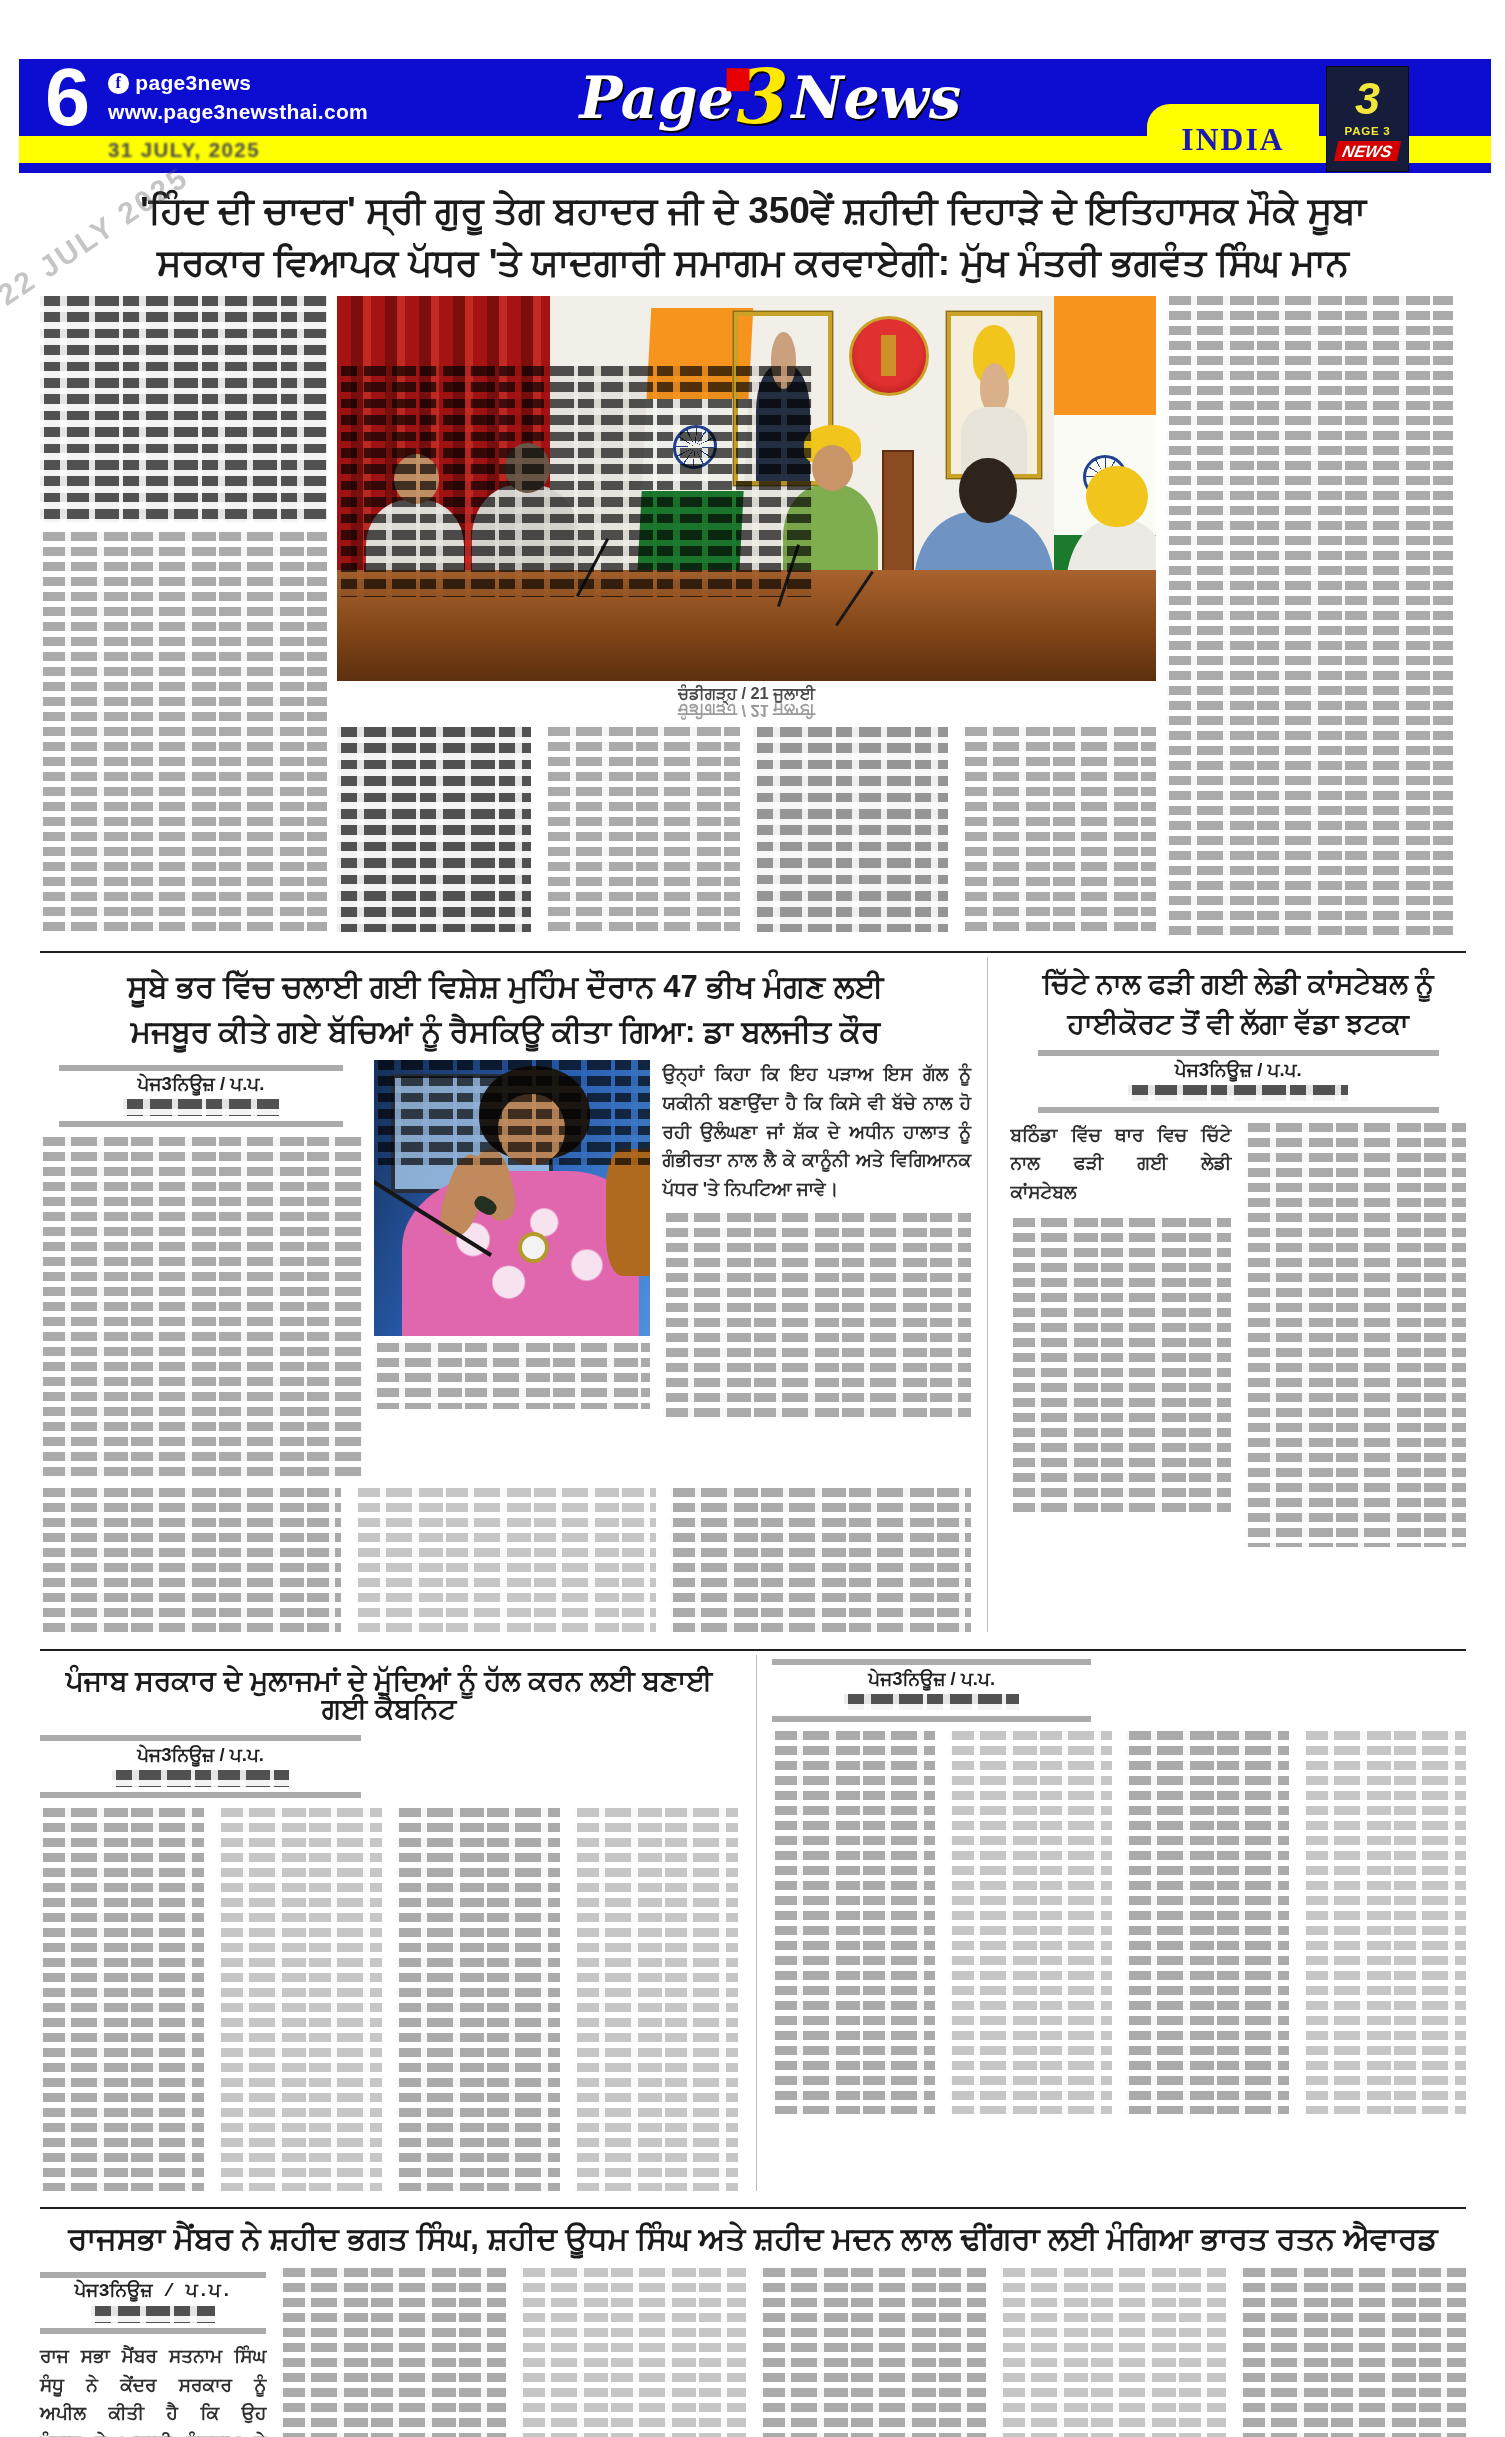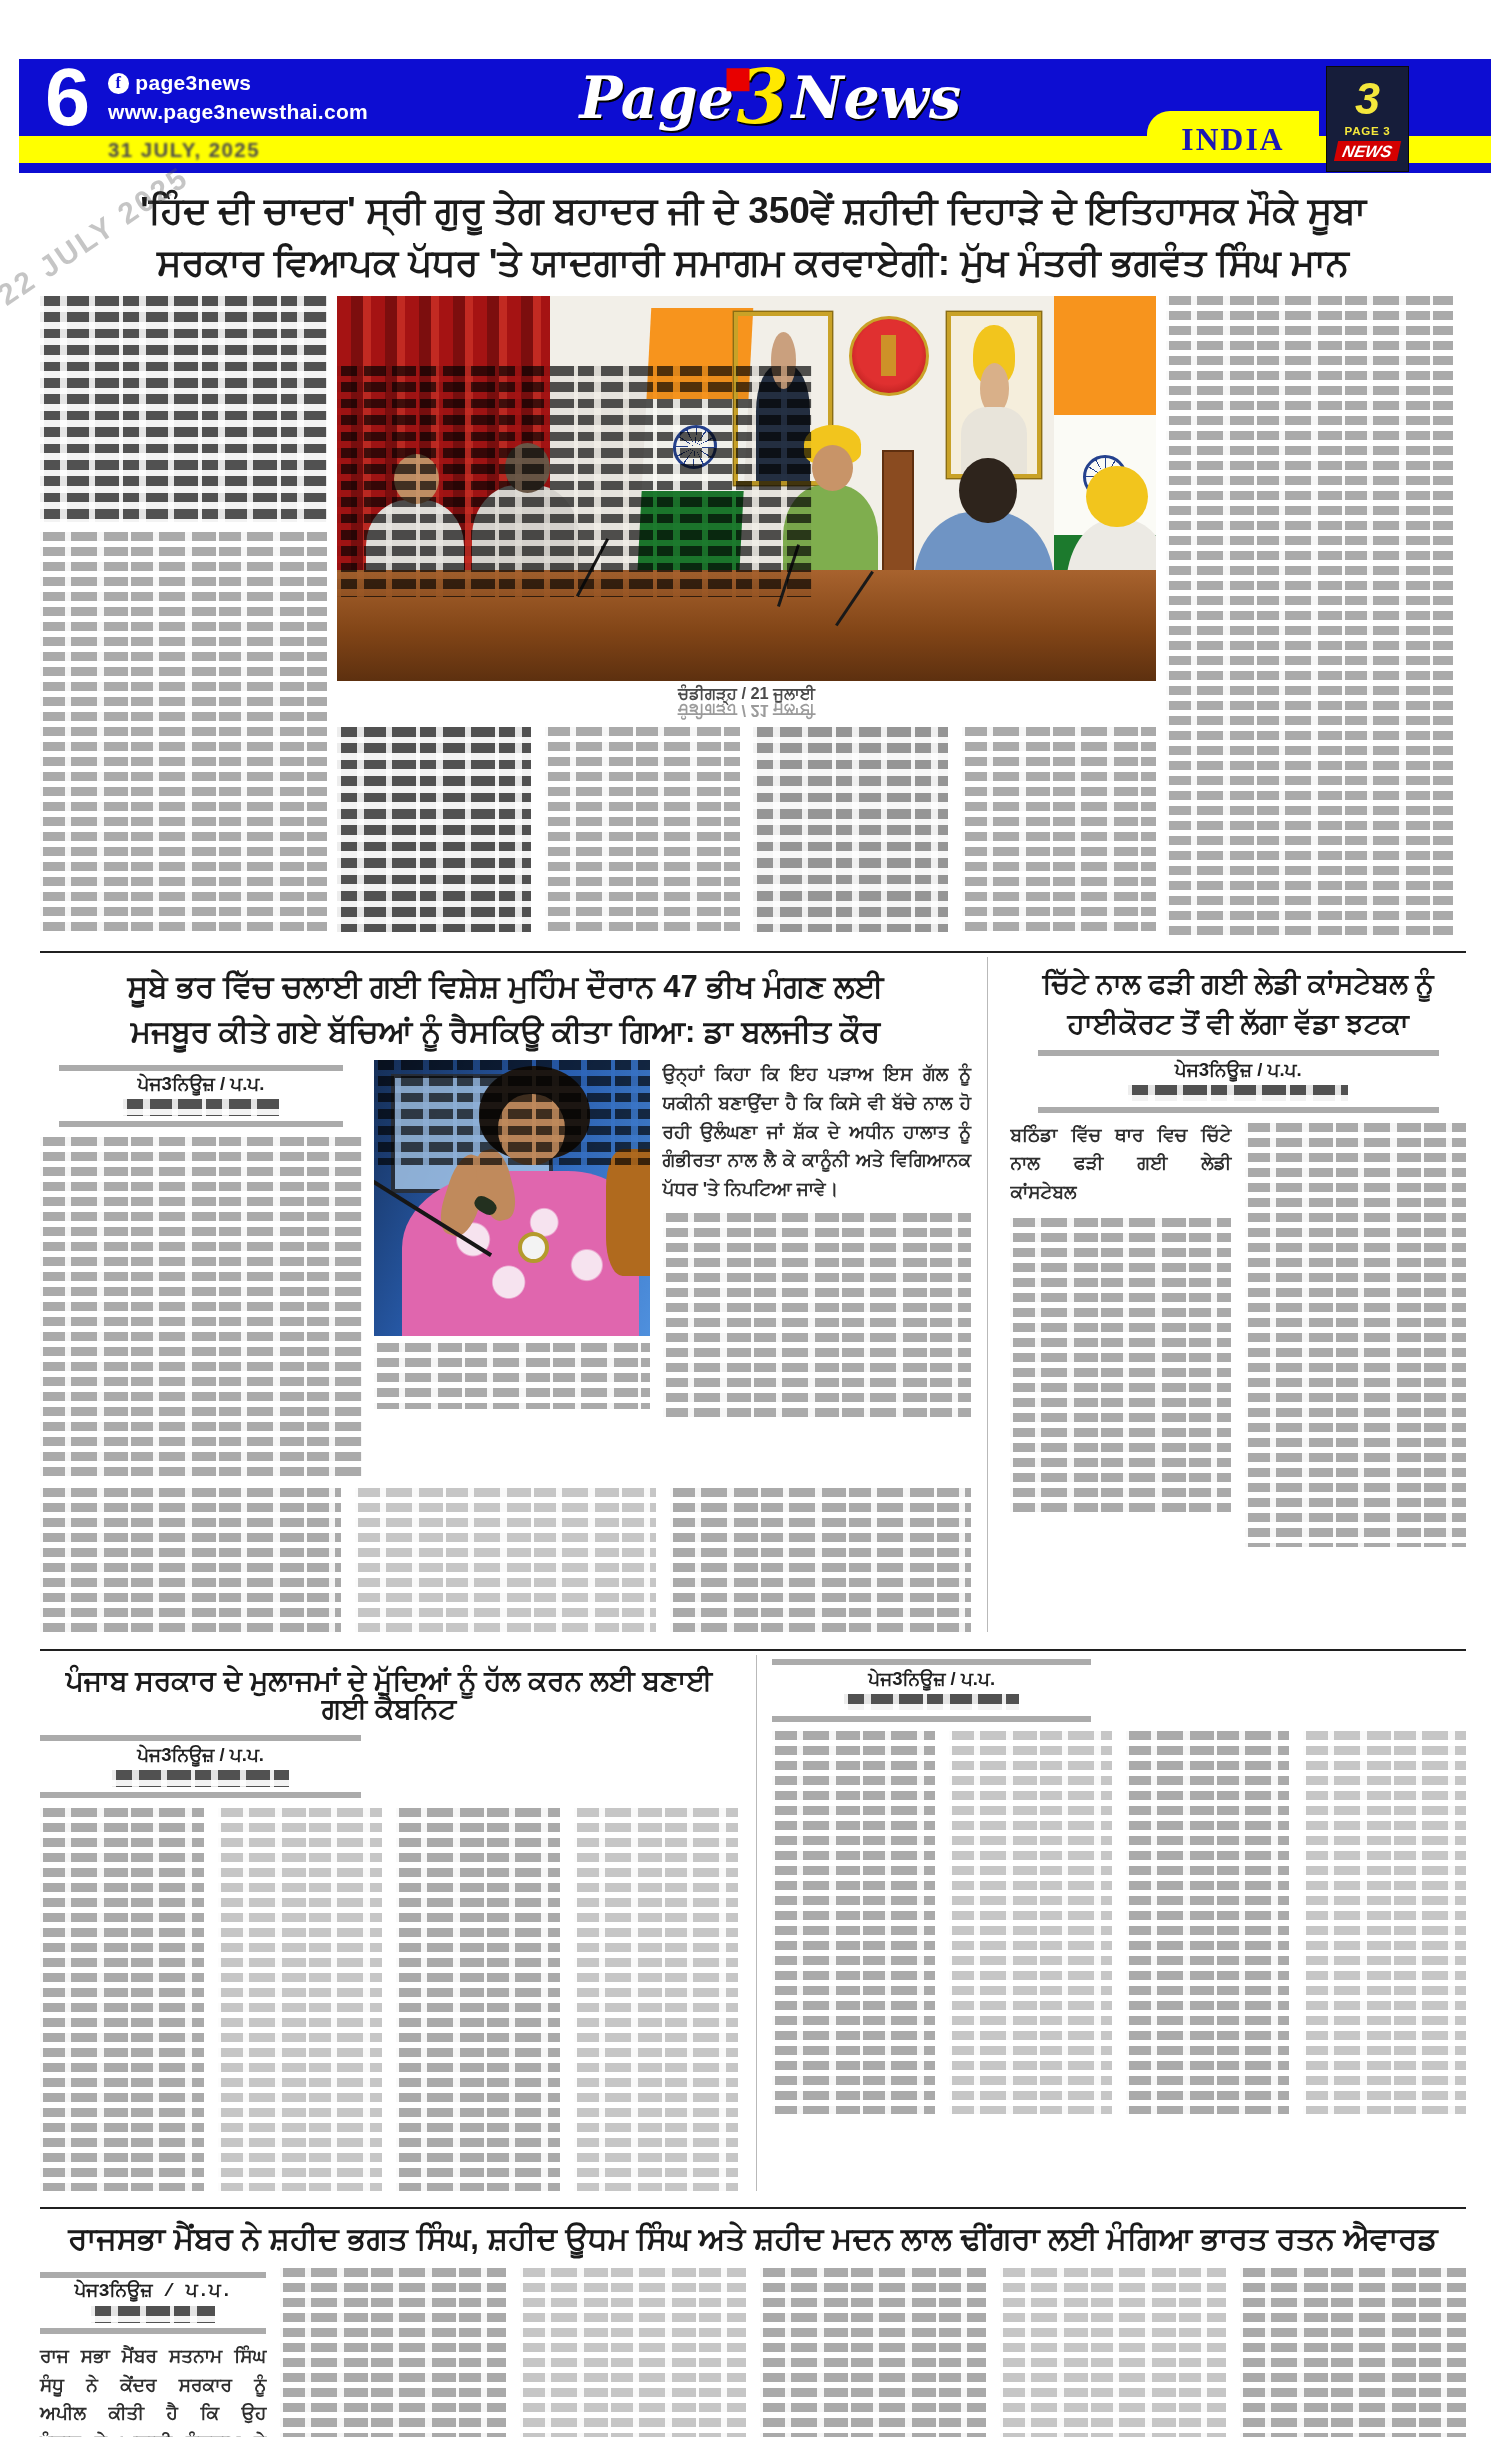--- a/index.html
+++ b/index.html
@@ -15,21 +15,21 @@
   .fbrow{display:flex;align-items:center;gap:6.8px;}
   .fbicon{width:20.5px;height:20.5px;border-radius:50%;background:#fff;color:#0d0dd2;font-weight:bold;
           font-family:"Liberation Serif",serif;font-size:16.4px;display:flex;align-items:center;justify-content:center;}
   .fbtxt,.webtxt{color:#fff;font-weight:bold;font-size:21px;letter-spacing:0.3px;}
   .masthead{position:absolute;left:50%;top:50%;transform:translate(-46%,-50%);display:flex;align-items:center;
             font-family:"DejaVu Serif",serif;font-weight:bold;}
   .mh-w{color:#fff;font-size:57px;font-style:italic;text-shadow:1.4px 1.4px 0 #000;}
   .mh-3wrap{position:relative;margin:0 2.7px;}
   .mh-3{color:#ffe800;font-size:75px;font-style:italic;line-height:.9;text-shadow:1.4px 1.4px 0 #000;}
   .mh-notch{position:absolute;left:-9.6px;top:4.1px;width:23px;height:23px;background:#e80000;}
-  .india-tab{position:absolute;right:172px;bottom:-27px;width:172px;height:52px;background:#ffff00;
+  .india-tab{position:absolute;right:172px;bottom:-27px;width:172px;height:59px;background:#ffff00;
              border-radius:23px 0 0 0;display:flex;align-items:flex-end;justify-content:center;}
   .india-tab span{font-family:"Liberation Serif",serif;font-weight:bold;font-size:31.5px;color:#1c18b4;
                   letter-spacing:2.1px;margin-bottom:5.5px;}
   .corner-logo{position:absolute;right:82px;top:6.8px;width:81px;height:104px;background:#161d3a;
                border:1.4px solid #0a0a0a;z-index:5;display:flex;flex-direction:column;align-items:center;justify-content:center;}
   .cl-3{color:#f4e73c;font-size:45px;font-weight:bold;font-style:italic;line-height:1;}
   .cl-p3{color:#f4e73c;font-size:11.6px;font-weight:bold;letter-spacing:0.7px;margin-top:2.7px;}
   .cl-news{margin-top:4.1px;background:#d40000;color:#fff;font-weight:bold;font-style:italic;font-size:16.4px;
            padding:0.7px 6.8px;transform:skewX(-12deg);}
   .hdr-yellow{height:27px;background:#ffff00;display:flex;align-items:center;}

